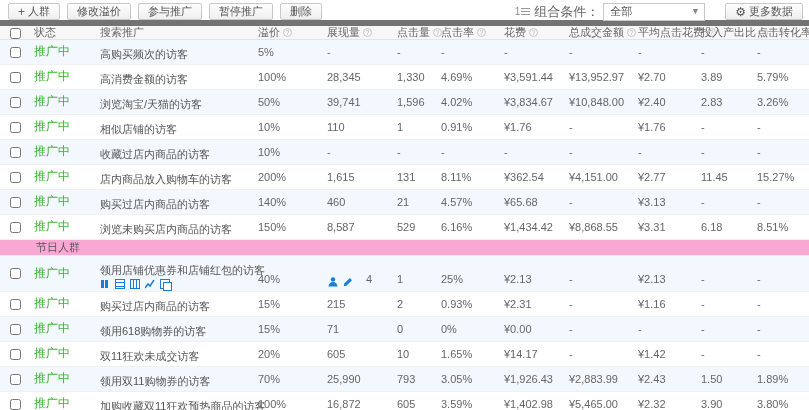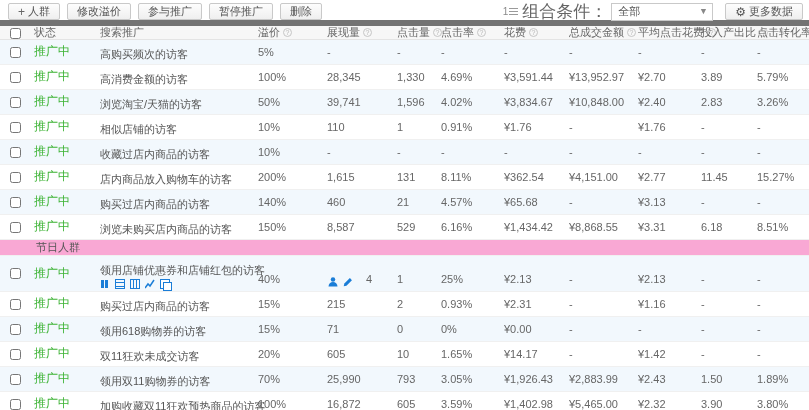--- a/index.html
+++ b/index.html
@@ -8,24 +8,24 @@
   
   .toolbar { display:flex; align-items:center; height:20px; padding:3px 6px 0 8px; }
   .btn { display:inline-flex; align-items:center; height:17px; padding:0 9px;
     border:1px solid #c9c9c9; border-radius:2px; background:linear-gradient(#fdfdfd,#efefef);
     font-size:11px; color:#555; margin-right:7px; cursor:pointer; white-space:nowrap; }
   .btn .plus { margin-right:3px; font-size:12px; color:#666; }
   .filter-group { margin-left:auto; display:flex; align-items:center; }
   .filter-count { font-size:10px; color:#8a8a8a; margin-right:1px; }
   .bars-icon { display:inline-block; width:9px; height:8px; margin-right:4px;
     background:repeating-linear-gradient(to bottom,#9a9a9a 0 1px,transparent 1px 3px); }
-  .filter-label { font-size:17px; color:#666; margin-right:4px; }
+  .filter-label { font-size:13px; color:#666; margin-right:4px; }
   .select { display:flex; align-items:center; justify-content:space-between; width:102px;
     height:18px; border:1px solid #c9c9c9; background:#fff; font-size:11px; color:#555;
-    padding:0 6px; margin-right:12px; cursor:pointer;font-family:Liberation Mono, monospace; }
+    padding:0 6px; margin-right:20px; cursor:pointer;font-family:Liberation Mono, monospace; }
   .select .caret { color:#888; font-size:9px; }
   .more-btn { margin-right:0; }
   .gear { margin-right:3px; color:#555; font-size:12px; }
   
   table { width:809px; border-collapse:collapse; table-layout:fixed; }
   thead th { height:13px; background:#f7f7f7; border-top:6px solid #737373;
     border-bottom:1px solid #e4e4e4; font-weight:normal; font-size:11px; color:#666;
     text-align:left; padding:0 0 0 4px; white-space:nowrap; overflow:visible; line-height:12px; }
   tbody td { font-size:11px; color:#666; padding:0 0 0 4px; vertical-align:bottom;
     white-space:nowrap; overflow:visible; border-top:1px solid #f0f0f0; }

